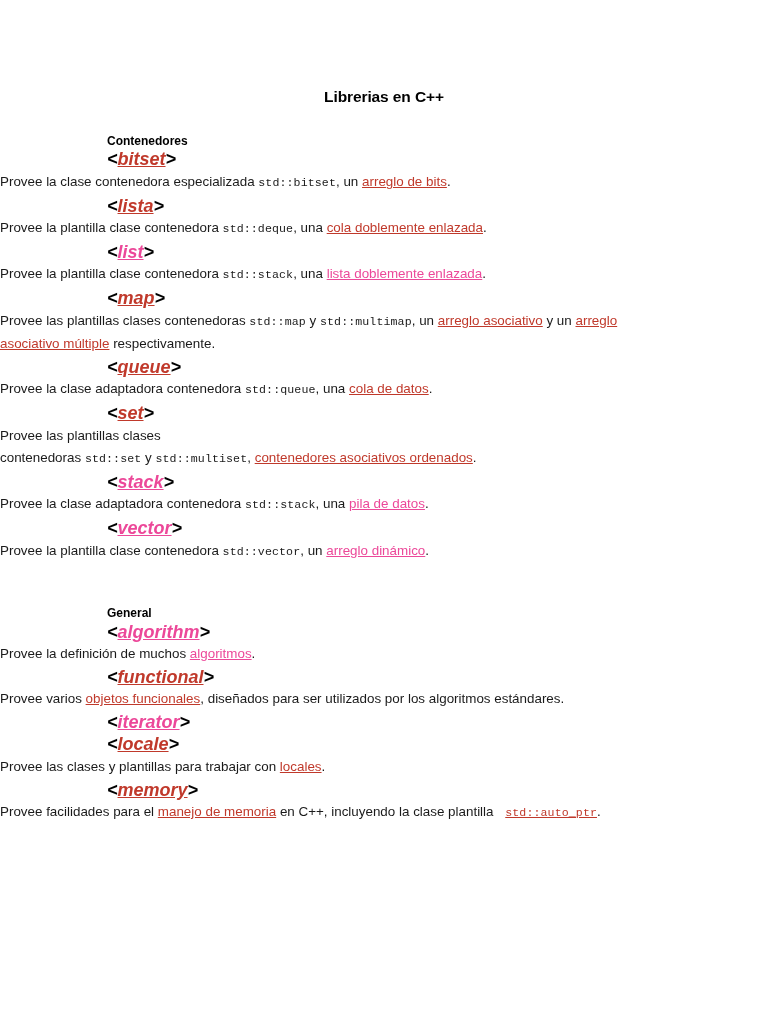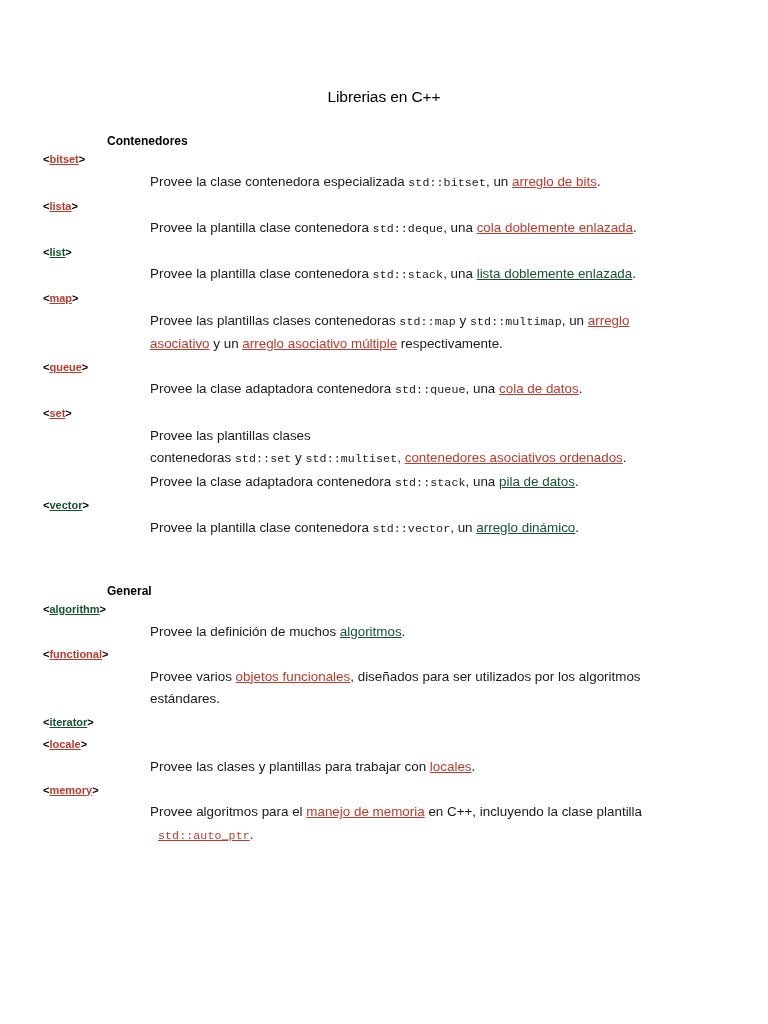--- a/index.html
+++ b/index.html
@@ -22,21 +22,21 @@
     width: 768px;
     height: 1024px;
     background: #ffffff;
     box-sizing: border-box;
     padding: 0;
   }
 
   .doc-title {
     text-align: center;
     font-size: 15.5px;
-    font-weight: normal;
+    font-weight: bold;
     color: #000000;
     letter-spacing: -0.1px;
     margin: 0;
     padding-top: 88px;
     line-height: 1.1;
   }
 
   .section {
     margin: 0;
   }
@@ -52,48 +52,48 @@
 
   .section-contenedores .section-heading { padding-top: 29px; }
   .section-general .section-heading { padding-top: 43px; }
 
   .entry {
     margin: 0;
     padding: 0;
   }
 
   .entry-tag {
-    font-size: 11px;
+    font-size: 18px;
     font-weight: bold;
     color: #000000;
-    padding-left: 43px;
+    padding-left: 107px;
     line-height: 22.6px;
     white-space: nowrap;
+    font-style: italic;
   }
 
   .entry-tag .bracket {
     color: #000000;
     font-weight: bold;
   }
 
   .entry-desc {
     font-size: 13.4px;
     color: #1a1a1a;
-    padding-left: 150px;
     padding-right: 98px;
     line-height: 22.6px;
     font-weight: normal;
   }
 
   a.lnk {
     text-decoration: underline;
     cursor: pointer;
   }
   a.lnk.red   { color: #c0392b; }
-  a.lnk.blue  { color: #14532d; }
+  a.lnk.blue  { color: #ec4899; }
 
   .entry-tag a.lnk { font-weight: bold; }
 
   code, .mono {
     font-family: "Liberation Mono", "DejaVu Sans Mono", monospace;
     font-size: 11.6px;
     letter-spacing: 0.1px;
     color: #1a1a1a;
   }
   code.lnk-mono {
@@ -130,20 +130,21 @@
         </div>
         <div class="entry">
           <div class="entry-tag"><span class="bracket">&lt;</span><a class="lnk red">queue</a><span class="bracket">&gt;</span></div>
           <div class="entry-desc"><span>Provee la clase adaptadora contenedora </span><code class="mono">std::queue</code><span>, una </span><a class="lnk red">cola de datos</a><span>.</span></div>
         </div>
         <div class="entry">
           <div class="entry-tag"><span class="bracket">&lt;</span><a class="lnk red">set</a><span class="bracket">&gt;</span></div>
           <div class="entry-desc"><span>Provee las plantillas clases</span><br><span>contenedoras </span><code class="mono">std::set</code><span> y </span><code class="mono">std::multiset</code><span>, </span><a class="lnk red">contenedores asociativos ordenados</a><span>.</span></div>
         </div>
         <div class="entry">
+          <div class="entry-tag"><span class="bracket">&lt;</span><a class="lnk blue">stack</a><span class="bracket">&gt;</span></div>
           <div class="entry-desc"><span>Provee la clase adaptadora contenedora </span><code class="mono">std::stack</code><span>, una </span><a class="lnk blue">pila de datos</a><span>.</span></div>
         </div>
         <div class="entry">
           <div class="entry-tag"><span class="bracket">&lt;</span><a class="lnk blue">vector</a><span class="bracket">&gt;</span></div>
           <div class="entry-desc"><span>Provee la plantilla clase contenedora </span><code class="mono">std::vector</code><span>, un </span><a class="lnk blue">arreglo dinámico</a><span>.</span></div>
         </div>
       </div>
       <div class="section section-general">
         <h2 class="section-heading">General</h2>
         <div class="entry">
@@ -156,18 +157,18 @@
         </div>
         <div class="entry">
           <div class="entry-tag"><span class="bracket">&lt;</span><a class="lnk blue">iterator</a><span class="bracket">&gt;</span></div>
         </div>
         <div class="entry">
           <div class="entry-tag"><span class="bracket">&lt;</span><a class="lnk red">locale</a><span class="bracket">&gt;</span></div>
           <div class="entry-desc"><span>Provee las clases y plantillas para trabajar con </span><a class="lnk red">locales</a><span>.</span></div>
         </div>
         <div class="entry">
           <div class="entry-tag"><span class="bracket">&lt;</span><a class="lnk red">memory</a><span class="bracket">&gt;</span></div>
-          <div class="entry-desc"><span>Provee algoritmos para el </span><a class="lnk red">manejo de memoria</a><span> en C++, incluyendo la clase plantilla </span><code class="mono lnk-mono red">std::auto_ptr</code><span>.</span></div>
+          <div class="entry-desc"><span>Provee facilidades para el </span><a class="lnk red">manejo de memoria</a><span> en C++, incluyendo la clase plantilla </span><code class="mono lnk-mono red">std::auto_ptr</code><span>.</span></div>
         </div>
       </div>
     </div>
 
 </div>
 
 </body></html>

